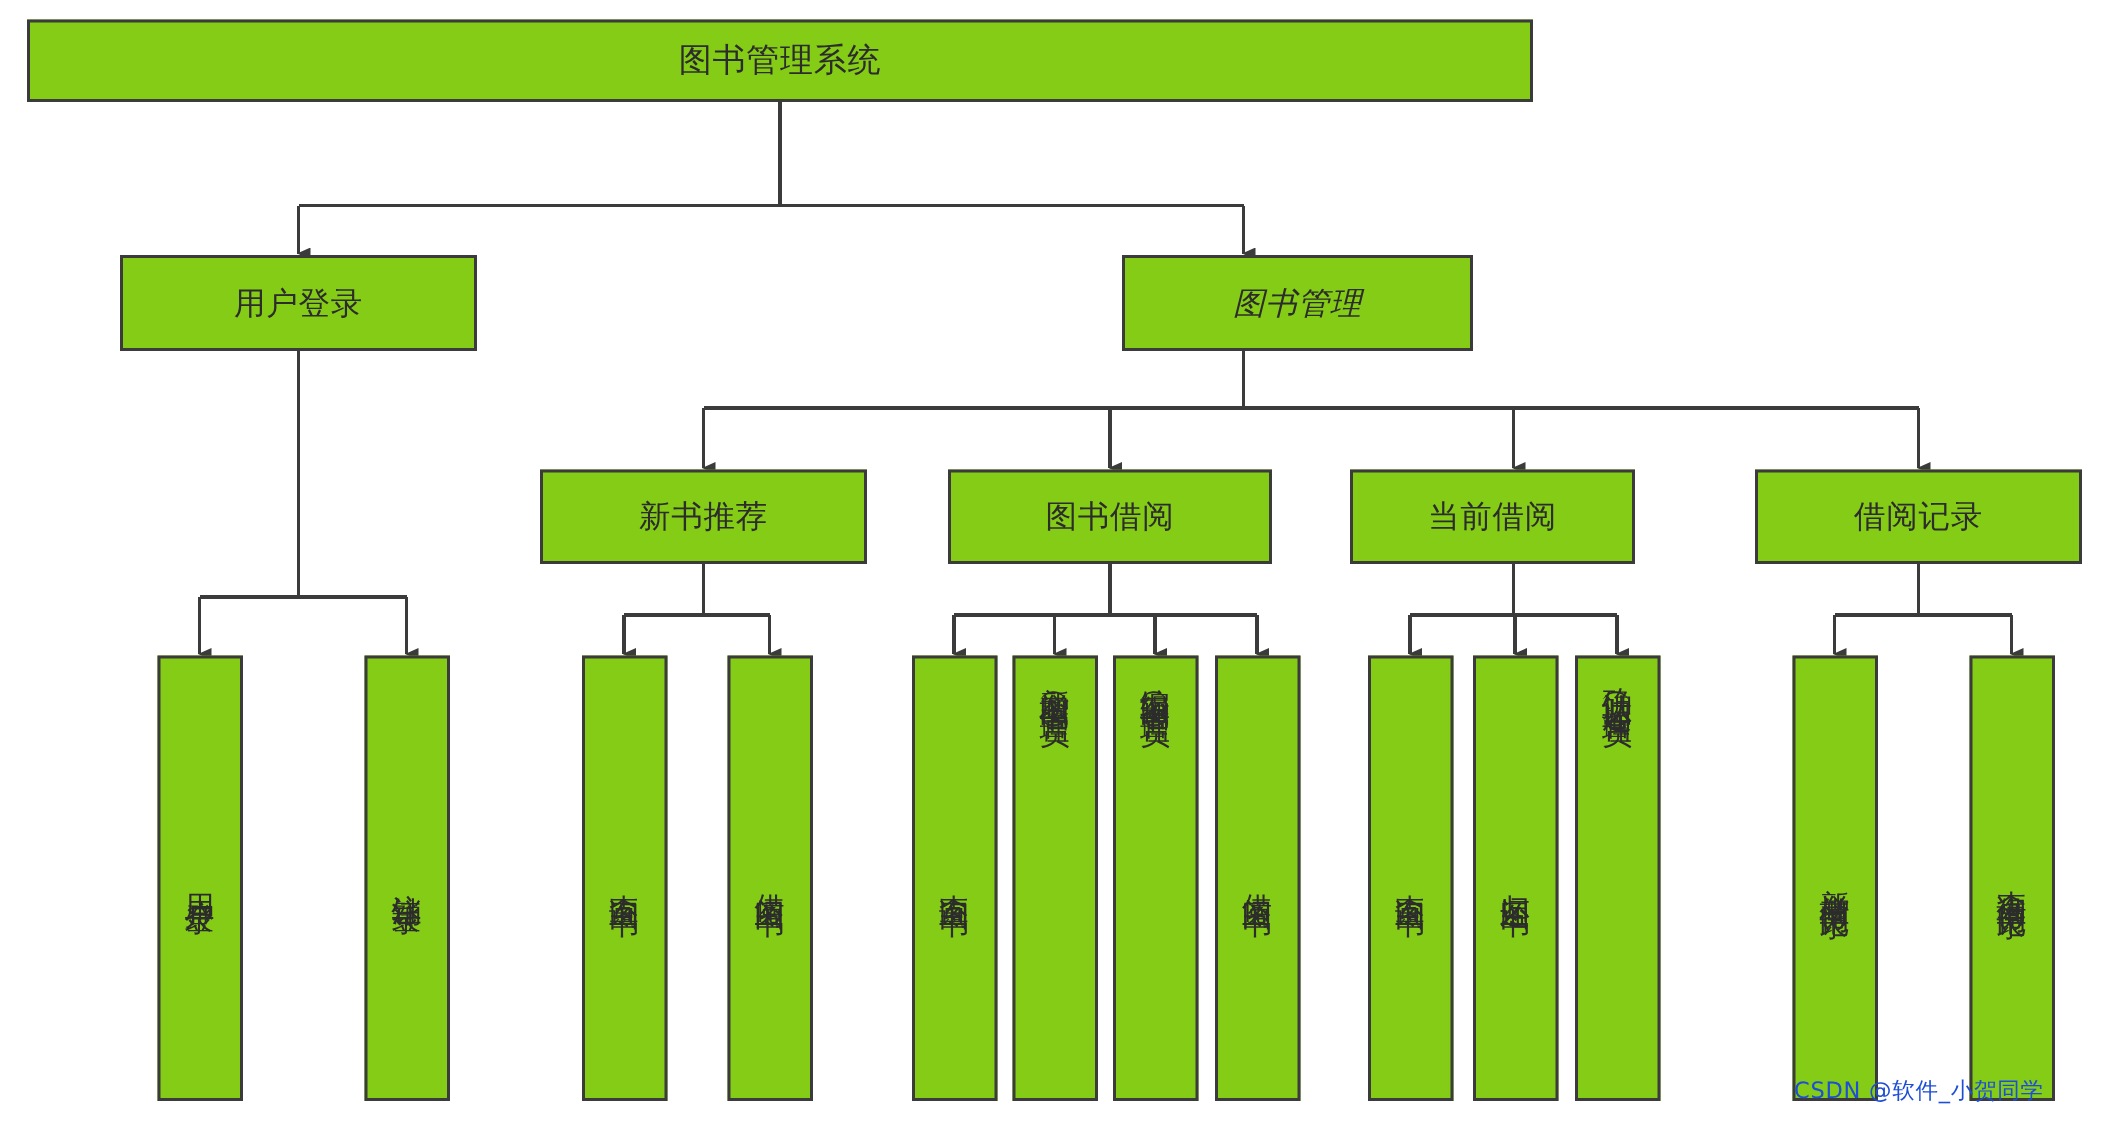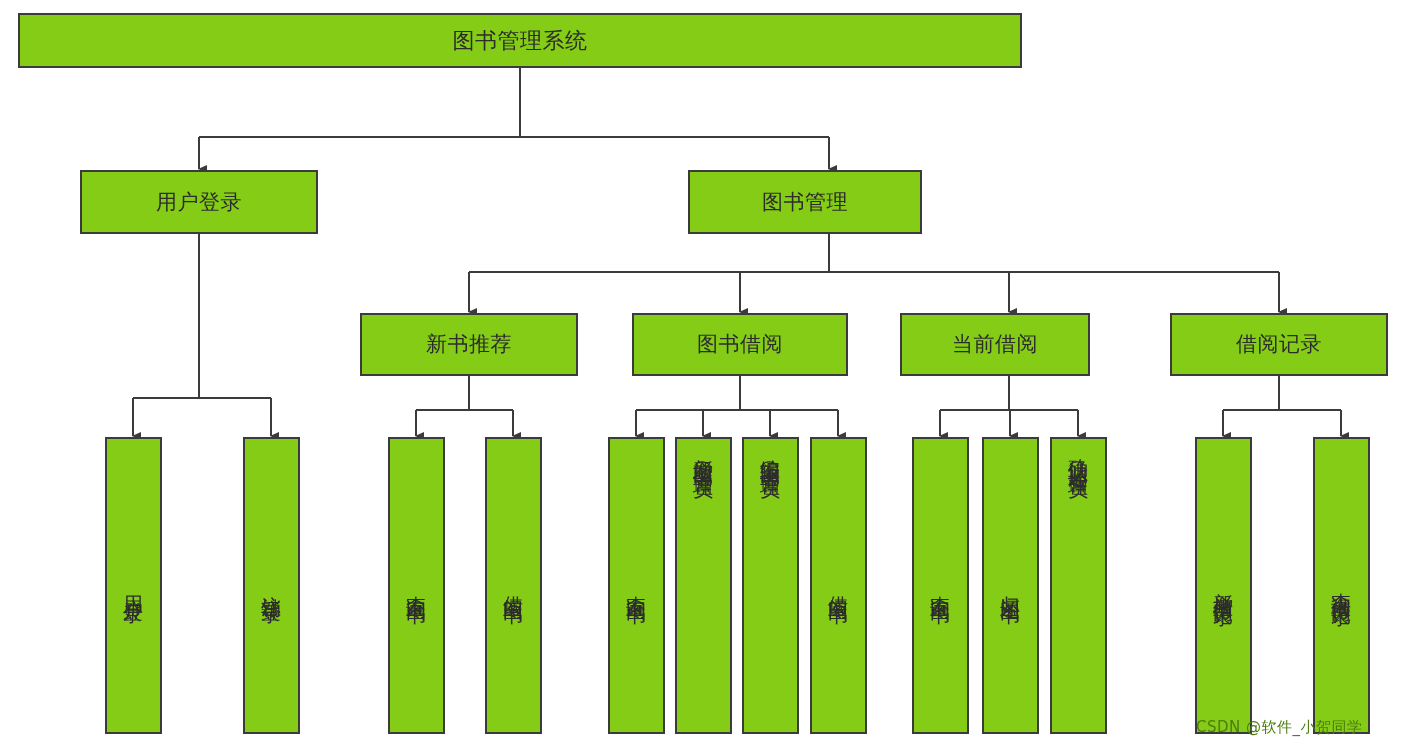--- a/index.html
+++ b/index.html
@@ -62,21 +62,21 @@
   }
   .node.vert .node-label {
     writing-mode: vertical-rl;
     text-orientation: upright;
     font-size: 20px;
     letter-spacing: 3px;
     line-height: 1;
   }
   .watermark {
     position: absolute;
-    color: #4d7c0f;
+    color: #1d4ed8;
     font-size: 15px;
     letter-spacing: 0.5px;
     white-space: nowrap;
     user-select: none;
   }
 </style>
 </head>
 <body>
 
 <div id="diagram-root">
@@ -124,21 +124,21 @@
       </g>
   </svg>
 
   <div id="node-layer">
       <div class="node horiz root" style="left: 18px; top: 13px; width: 1004px; height: 55px;">
         <span class="node-label">图书管理系统</span>
       </div>
       <div class="node horiz" style="left: 80px; top: 170px; width: 238px; height: 64px;">
         <span class="node-label">用户登录</span>
       </div>
-      <div class="node horiz" style="left: 688px; top: 170px; width: 234px; height: 64px;">
+      <div class="node horiz" style="left: 748px; top: 170px; width: 234px; height: 64px; font-style: italic;">
         <span class="node-label">图书管理</span>
       </div>
       <div class="node horiz" style="left: 360px; top: 313px; width: 218px; height: 63px;">
         <span class="node-label">新书推荐</span>
       </div>
       <div class="node horiz" style="left: 632px; top: 313px; width: 216px; height: 63px; align-items: center;">
         <span class="node-label">图书借阅</span>
       </div>
       <div class="node horiz" style="left: 900px; top: 313px; width: 190px; height: 63px;">
         <span class="node-label">当前借阅</span>

